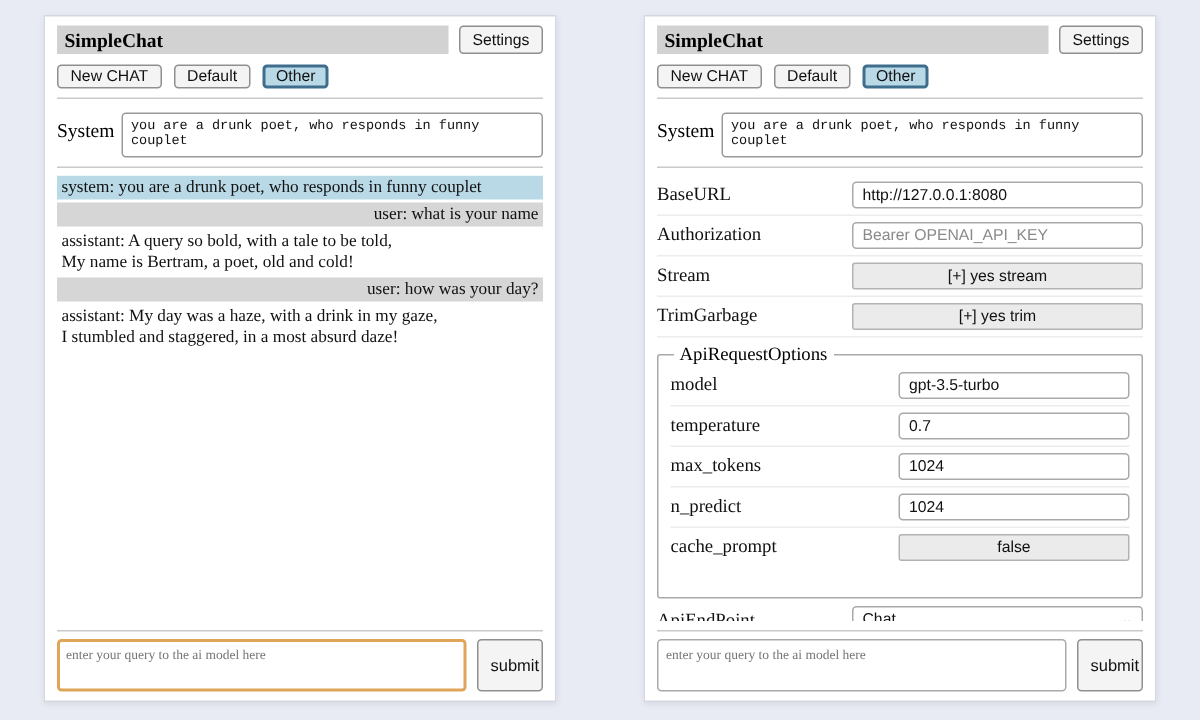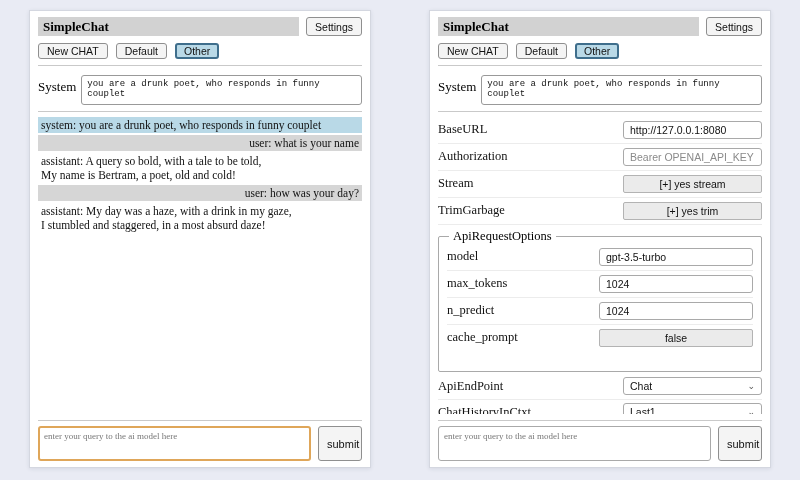--- a/index.html
+++ b/index.html
@@ -47,21 +47,21 @@
     outline:none; overflow:hidden;
   }
   
   .panel-body { flex:1; overflow:hidden; }
   .msg { font-size:11.5px; line-height:14px; padding:1px 3px; margin-bottom:2px; white-space:pre-line; color:#111; }
   .msg.system { background:var(--system-msg-bg, #b9d9e7); }
   .msg.user { background:var(--user-msg-bg, #d6d6d6);text-align:right; }
   
   .set-row { display:flex; align-items:center; border-bottom:1px solid #ececec; padding:3px 0 4px; }
   .set-label { flex:1; font-size:12.5px; color:#111; }
-  .set-control { width:139px; }
+  .set-control { width:194px; }
   .set-input {
     width:100%; box-sizing:border-box;
     font-family:"Liberation Sans", sans-serif; font-size:10.5px;
     border:1px solid #a9a9a9; border-radius:3px; padding:2px 6px; color:#111; outline:none;
   }
   .set-input::placeholder { color:#8a8a8a; }
   .set-toggle {
     width:100%; box-sizing:border-box;
     font-family:"Liberation Sans", sans-serif; font-size:10.5px;
     background:#ebebeb; border:1px solid #b3b3b3; border-radius:2px;
@@ -188,20 +188,26 @@
     <fieldset class="api-opts">
       <legend>ApiRequestOptions</legend>
 
       <div class="set-row">
         <div class="set-label">model</div>
         <div class="set-control">
           <input class="set-input" type="text" spellcheck="false" value="gpt-3.5-turbo" style="">
         </div>
       </div>
 
+      <div class="set-row">
+        <div class="set-label">temperature</div>
+        <div class="set-control">
+          <input class="set-input" type="text" spellcheck="false" value="0.7" style="">
+        </div>
+      </div>
 
       <div class="set-row">
         <div class="set-label">max_tokens</div>
         <div class="set-control">
           <input class="set-input" type="text" spellcheck="false" value="1024" style="">
         </div>
       </div>
 
       <div class="set-row">
         <div class="set-label">n_predict</div>

